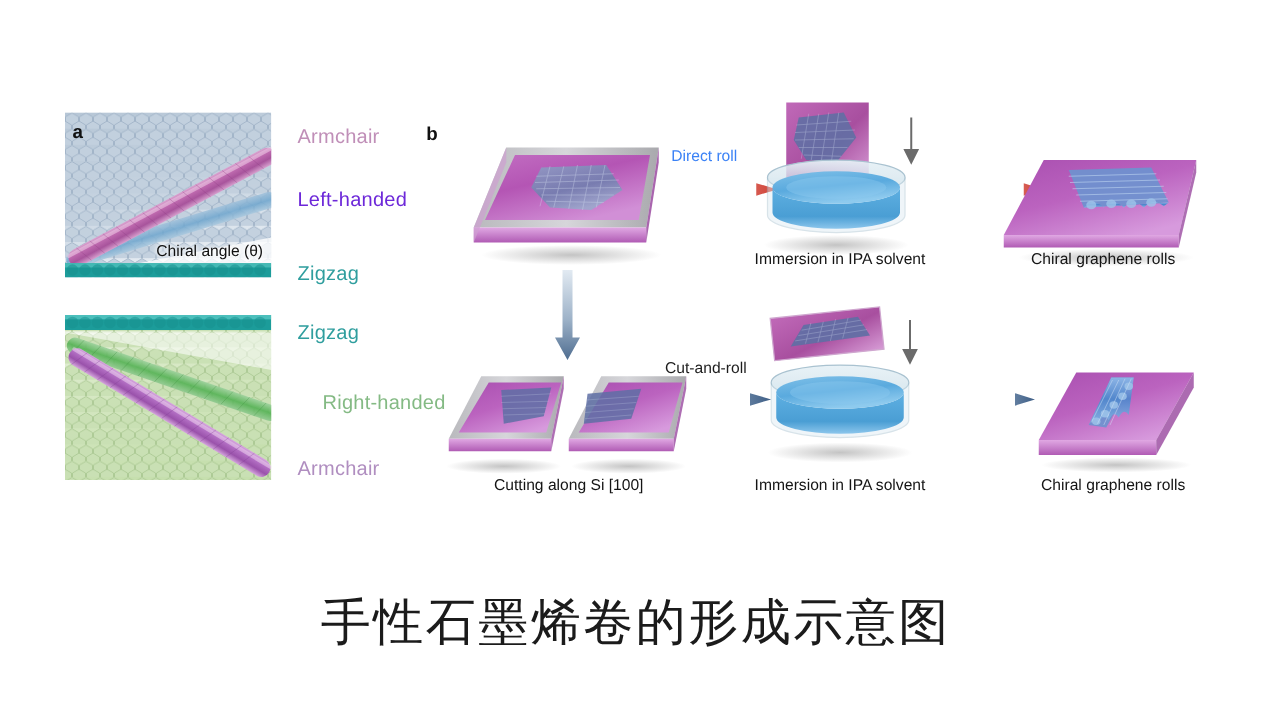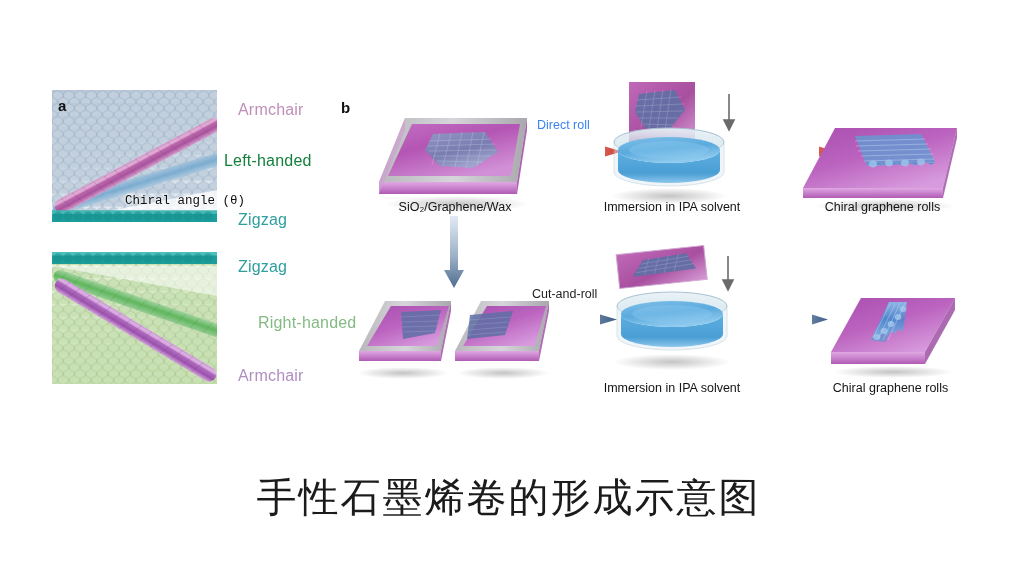--- a/index.html
+++ b/index.html
@@ -118,24 +118,24 @@
             <circle cx="136" cy="126" r="4.6"></circle>
             <circle cx="146" cy="126" r="4.6"></circle>
           <circle cx="156" cy="126" r="4.6"></circle>
         </g>
       </g>
     </svg>
   </div>
 
   <div class="panel-letter" style="left:58px;top:97px;">a</div>
 
-  <div class="chiral-angle" style="left:125px;top:194px;font-family:Liberation Mono, monospace;">Chiral angle (θ)</div>
+  <div class="chiral-angle" style="left:125px;top:194px;">Chiral angle (θ)</div>
 
   <div class="side-lbl" style="left:238px;top:101px;color:#c08fb8;">Armchair</div>
-  <div class="side-lbl" style="left:224px;top:152px;color:#15803d;">Left-handed</div>
+  <div class="side-lbl" style="left:238px;top:152px;color:#6d28d9;">Left-handed</div>
   <div class="side-lbl" style="left:238px;top:211px;color:#2f9e9e;">Zigzag</div>
 
   <div class="lattice" style="left:52px;top:252px;width:165px;height:132px;">
     <svg class="hexfill" width="165" height="132" viewBox="0 0 165 132">
       <defs>
         <pattern id="hexB" width="11.2" height="12.95" patternUnits="userSpaceOnUse">
           <polygon points="5.6,0.4 10.8,3.45 10.8,9.5 5.6,12.55 0.4,9.5 0.4,3.45" fill="#c9e0b4" stroke="#a8c690" stroke-width="0.7"></polygon>
           <polygon points="11.2,6.875 16.4,9.925 16.4,15.975 11.2,19.025 6,15.975 6,9.925" fill="#c9e0b4" stroke="#a8c690" stroke-width="0.7"></polygon>
           <polygon points="0,6.875 5.2,9.925 5.2,15.975 0,19.025 -5.2,15.975 -5.2,9.925" fill="#c9e0b4" stroke="#a8c690" stroke-width="0.7"></polygon>
         </pattern>
@@ -325,21 +325,20 @@
           <line x1="68" y1="48" x2="126" y2="48"></line>
         <line x1="72" y1="53" x2="118" y2="54"></line>
         <line x1="75" y1="25" x2="67" y2="57"></line>
           <line x1="86" y1="25" x2="78" y2="58"></line>
         <line x1="97" y1="24" x2="90" y2="59"></line>
           <line x1="108" y1="24" x2="101" y2="60"></line>
         <line x1="119" y1="24" x2="112" y2="58"></line>
       </g>
     </svg>
   </div>
-  <div class="cap" style="left:370px;top:200px;width:170px;">SiO₂/Graphene/Wax</div>
 
   <div class="arrow-lbl" style="left:537px;top:118px;color:#3b82f6;">Direct roll</div>
   <div class="stage" style="left:527px;top:140px;width:98px;height:20px;">
     <svg width="98" height="20" viewBox="0 0 98 20">
       <path d="M0,11 L78,11 L78,6.5 L95,11.5 L78,16.5 L78,11 Z" fill="url(#redArrow)"></path>
     </svg>
   </div>
 
   <div class="stage" style="left:597px;top:80px;width:150px;height:130px;">
     <svg width="150" height="130" viewBox="0 0 150 130">
@@ -439,20 +438,21 @@
         <polygon points="115,20 158,16 150,40 112,44" fill="#5e6fa4" opacity="0.85"></polygon>
         <g stroke="#c8d2e8" stroke-width="0.45" opacity="0.45">
           <line x1="114" y1="25" x2="156" y2="22"></line>
             <line x1="113" y1="30" x2="154" y2="27"></line>
           <line x1="113" y1="35" x2="152" y2="32"></line>
             <line x1="113" y1="40" x2="150" y2="37"></line>
         </g>
       </g>
     </svg>
   </div>
+  <div class="cap" style="left:370px;top:381px;width:170px;">Cutting along Si [100]</div>
 
   <div class="arrow-lbl" style="left:532px;top:287px;color:#1d1d1d;text-align:right;">Cut-and-roll</div>
   <div class="stage" style="left:520px;top:308px;width:100px;height:20px;">
     <svg width="100" height="20" viewBox="0 0 100 20">
       <path d="M0,11 L80,11 L80,6.5 L97,11.5 L80,16.5 L80,11 Z" fill="url(#blueArrow)"></path>
     </svg>
   </div>
 
   <div class="stage" style="left:600px;top:246px;width:150px;height:130px;">
     <svg width="150" height="130" viewBox="0 0 150 130">

